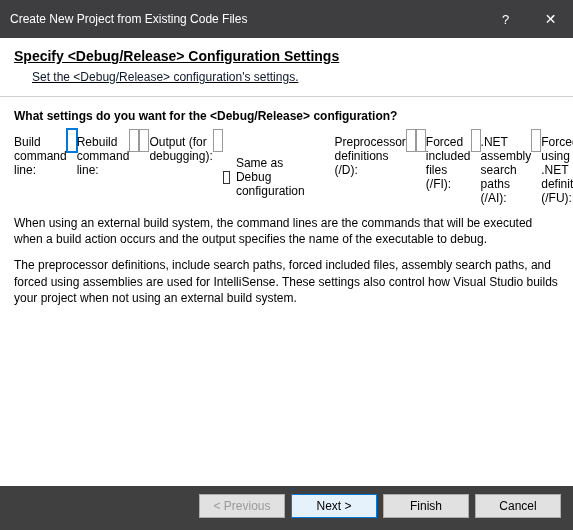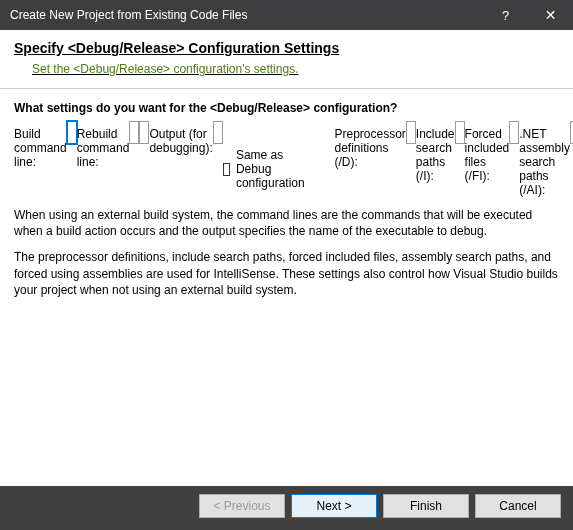--- a/index.html
+++ b/index.html
@@ -1,23 +1,23 @@
 <!DOCTYPE html>
 <html><head>
 <meta charset="utf-8">
 <style>
   * { box-sizing: border-box; font-family: "Segoe UI", Tahoma, sans-serif; }
   body { margin:0; padding:0; background:#fff; width:573px; height:530px; overflow:hidden; font-size:12px; color:#000; }
-  .titlebar { background:#3e3e40; color:#fff; height:30px; display:flex; align-items:center; padding-left:10px; }
+  .titlebar { background:#3e3e40; color:#fff; height:38px; display:flex; align-items:center; padding-left:10px; }
   .titlebar .title { flex:1; font-size:12px; }
   .titlebar .btn { width:45px; height:30px; display:flex; align-items:center; justify-content:center; color:#fff; font-size:13px; }
   .titlebar .btn.close { font-size:14px; }
   .header { padding:10px 14px 12px 14px; border-bottom:1px solid #cfcfcf;text-decoration:underline; }
   .header h1 { margin:0; font-size:14px; font-weight:700; }
-  .header .sub { margin-top:6px; margin-left:18px; font-size:12px; color:#4d7c0f; }
+  .header .sub { margin-top:6px; margin-left:18px; font-size:12px; color:#0f172a; }
   .question { font-weight:700; font-size:12px; padding:12px 14px 6px 14px; }
   .grid { display:flex; padding:0 14px; gap:24px; }
   .col { flex:1; display:flex; flex-direction:row; }
   .fld-label { font-size:12px; margin-top:6px; margin-bottom:2px; }
   .txt { width:100%; height:23px; border:1px solid #999; padding:2px 4px; font-size:12px; background:#fff; }
   .txt.focus { border:1px solid #0078d7; outline:1px solid #0078d7; }
   .chkrow { display:flex; align-items:center; margin-top:18px; }
   .chk { width:13px; height:13px; border:1px solid #333; margin-right:6px; background:#fff; }
   .info { padding:8px 14px 0 14px; font-size:12px; line-height:1.35; }
   .info p { margin:0 0 10px 0; }
@@ -52,21 +52,20 @@
     <div class="fld-label">Output (for debugging):</div>
     <input class="txt" value="" style="">
     <div class="chkrow">
       <span class="chk"></span>
       <span>Same as Debug configuration</span>
     </div>
   </div>
   <div class="col">
     <div class="fld-label">Preprocessor definitions (/D):</div>
     <input class="txt" value="" style="">
-    <div class="fld-label">Include search paths (/I):</div>
     <input class="txt" value="" style="">
     <div class="fld-label">Forced included files (/FI):</div>
     <input class="txt" value="" style="">
     <div class="fld-label">.NET assembly search paths (/AI):</div>
     <input class="txt" value="" style="">
     <div class="fld-label">Forced using .NET definitions (/FU):</div>
     <input class="txt" value="" style="">
   </div>
 </div>
 

